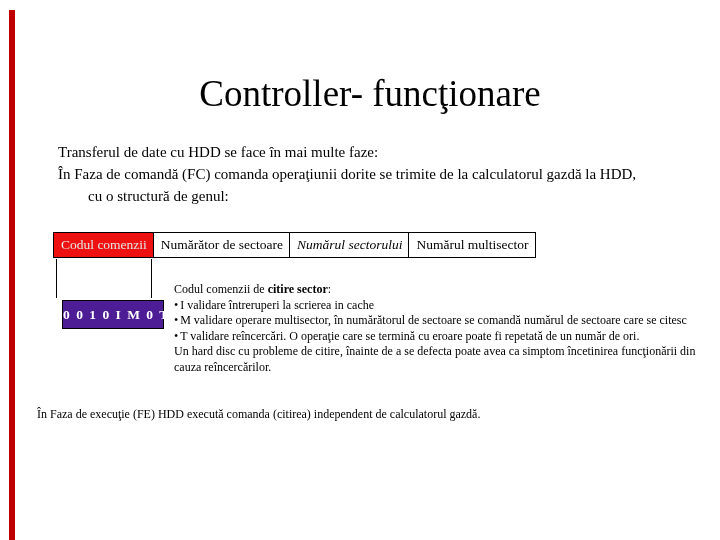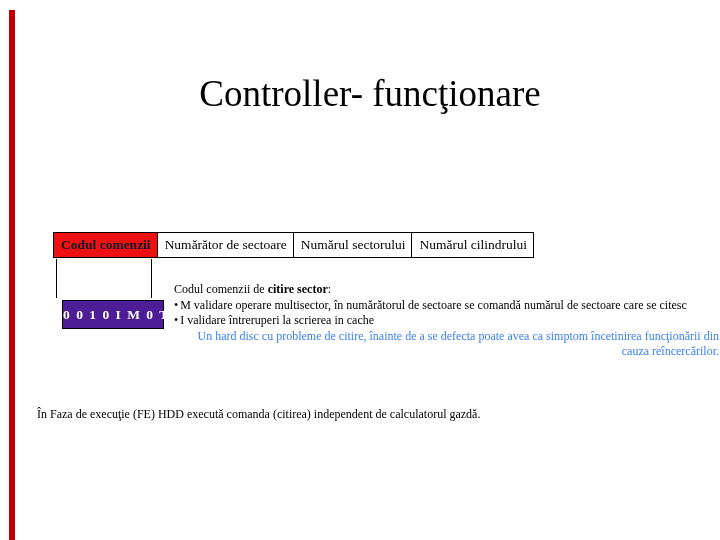--- a/index.html
+++ b/index.html
@@ -48,23 +48,23 @@
     border-collapse: collapse;
     font-size: 13.5px;
   }
   .cmd-table td {
     border: 1.6px solid #000;
     height: 22px;
     padding: 1px 6px 1px 7px;
     white-space: nowrap;
     vertical-align: middle;
   }
-  .cmd-table td.col1 { width: 84px; background: #ee1111; color: #0f172a; font-weight: bold; }
+  .cmd-table td.col1 { width: 84px; background: #ee1111; color: #e5e5e5; }
   .cmd-table td.col2 { width: 119px; border-radius: 8px; }
-  .cmd-table td.col3 { width: 100px; }
+  .cmd-table td.col3 { width: 100px; font-style: italic; }
   .cmd-table td.col4 { width: 108px; }
   .open-cell {
     position: absolute;
     left: 56px;
     top: 259px;
     width: 94px;
     height: 39px;
     border-left: 1.6px solid #000;
     border-right: 1.6px solid #000;
   }
@@ -86,64 +86,72 @@
   .desc {
     position: absolute;
     left: 174px;
     top: 282px;
     width: 545px;
     font-size: 12px;
     line-height: 15.5px;
   }
   .bullet-line { white-space: nowrap; }
   .bullet-marker { margin-right: 2px; }
-  .warning { color: #3b82f6; text-align: right; }
+  .warning { color: #000000; }
   .outro {
     position: absolute;
     left: 37px;
     top: 403px;
     width: 670px;
     font-size: 12px;
     line-height: 22.5px;
   }
 </style>
 </head>
 <body>
 
 <div class="slide">
 
   <div class="accent-bar"></div>
 
   <h1 class="title">Controller- funcţionare</h1>
 
+  <div class="intro">
+    <div>Transferul de date cu HDD se face în mai multe faze:</div>
+    <div>În Faza de comandă (FC) comanda operaţiunii dorite se trimite de la calculatorul gazdă la HDD,</div>
+    <div class="intro-indent">cu o structură de genul:</div>
+  </div>
 
   <table class="cmd-table">
     <tbody>
         <tr>
       <td class="col1">Codul comenzii</td>
       <td class="col2">Numărător de sectoare</td>
       <td class="col3">Numărul sectorului</td>
-      <td class="col4">Numărul cilindrului</td>
+      <td class="col4">Numărul multisector</td>
     </tr>
   </tbody>
     </table>
 
   <div class="open-cell"></div>
 
   <div class="code-box">0 0 1 0 I M 0 T</div>
 
   <div class="desc">
     <div>
       <span>Codul comenzii de </span><b>citire sector</b><span>:</span>
     </div>
     <div class="bullet-line">
+      <span class="bullet-marker">•</span><span>I validare întreruperi la scrierea in cache</span>
+    </div>
+    <div class="bullet-line">
       <span class="bullet-marker">•</span><span>M validare operare multisector, în numărătorul de sectoare se comandă numărul de sectoare care se citesc</span>
     </div>
     <div class="bullet-line">
-      <span class="bullet-marker">•</span><span>I validare întreruperi la scrierea in cache</span>
+      <span class="bullet-marker">•</span><span>T validare reîncercări. O operaţie care se termină cu eroare poate fi repetată de un număr de ori.</span>
     </div>
     <div class="warning">Un hard disc cu probleme de citire, înainte de a se defecta poate avea ca simptom încetinirea funcţionării din cauza reîncercărilor.</div>
   </div>
 
   <div class="outro">
     <div>În Faza de execuţie (FE) HDD execută comanda (citirea) independent de calculatorul gazdă.</div>
   </div>
 
 </div>
 

